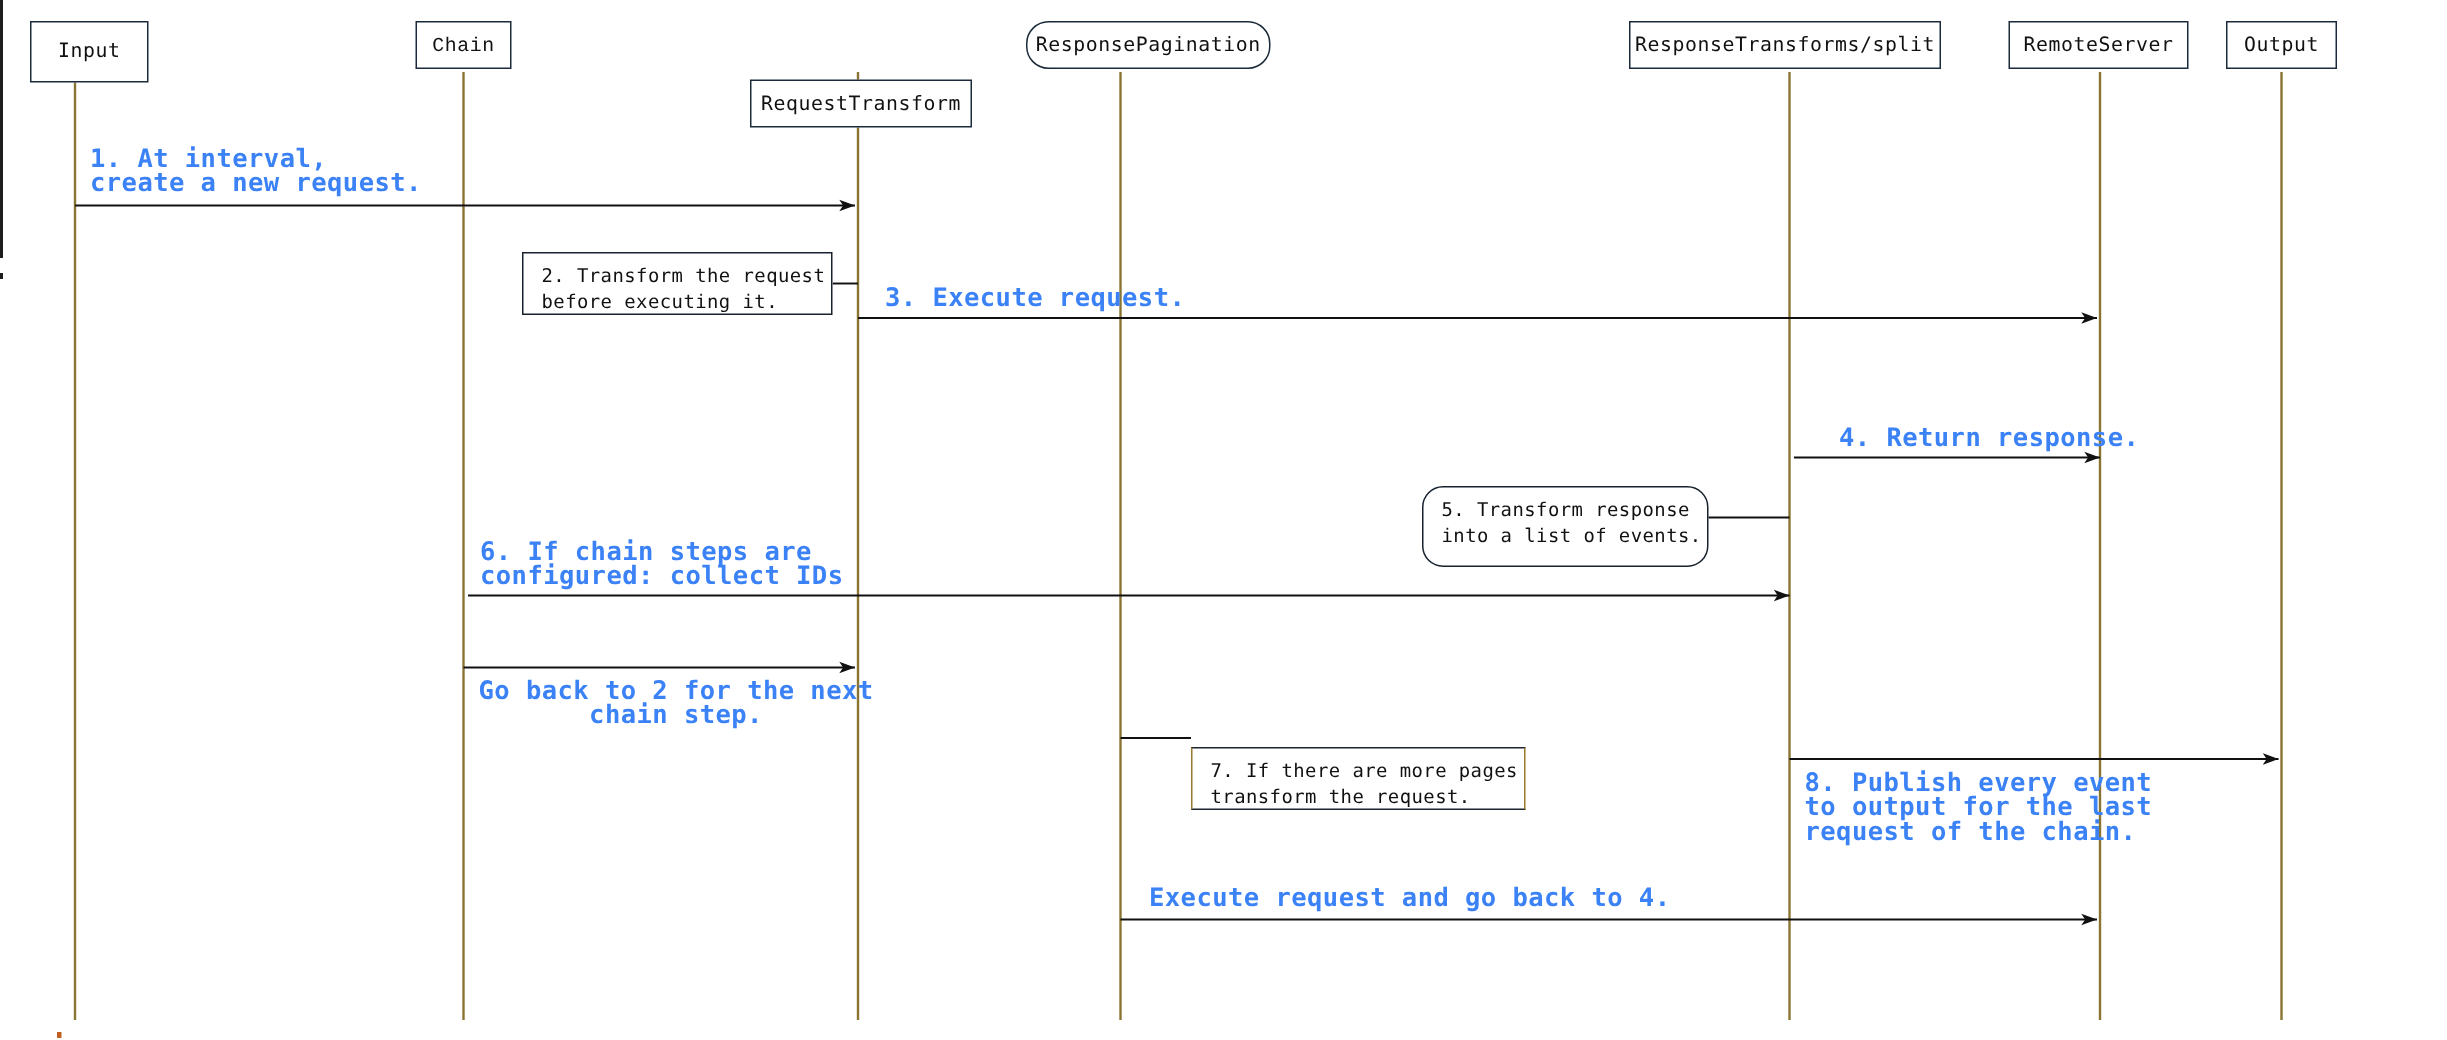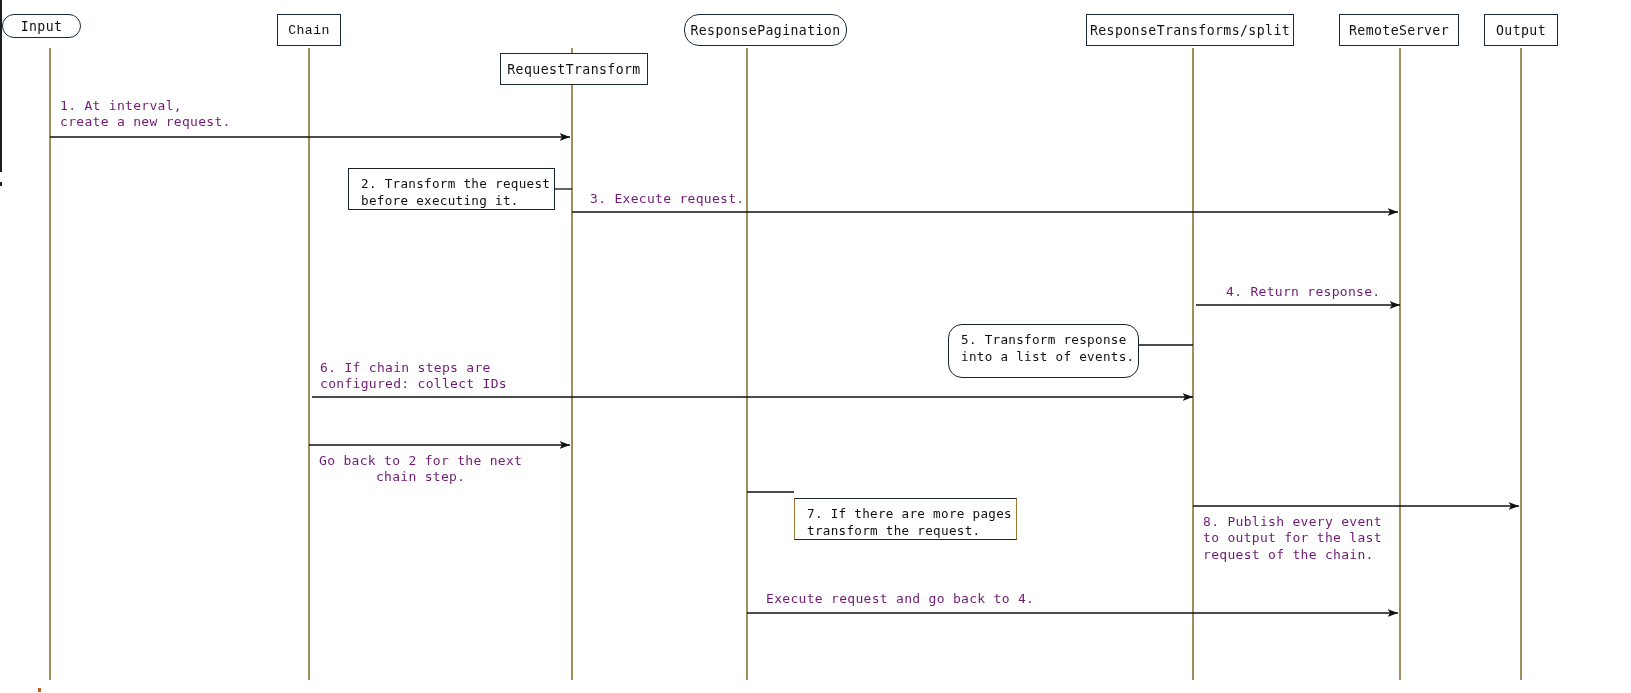--- a/index.html
+++ b/index.html
@@ -54,26 +54,27 @@
   .note-dark {
     border: 1.3px solid #17222e;
   }
   .note-olive {
     border: 1.3px solid #1c2530;
     border-left-color: #9a7a2e;
     border-right-color: #9a7a2e;
   }
   .msg-label {
     position: absolute;
-    font-size: 13px;
+    font-size: 17px;
     line-height: 16.4px;
     letter-spacing: 0.3px;
-    color: #701a75;
+    color: #3b82f6;
     white-space: pre;
     z-index: 4;
+    font-weight: bold;
   }
   .edge-artifact {
     position: absolute;
     background: #1d1d1d;
     z-index: 2;
   }
 </style>
 </head>
 <body>
 
@@ -110,21 +111,21 @@
         <line x1="1193" x2="1519" y1="506" y2="506" stroke="#111111" stroke-width="1.4" marker-end="url(#arrowR)"></line>
         <line x1="747" x2="1398" y1="613" y2="613" stroke="#111111" stroke-width="1.4" marker-end="url(#arrowR)"></line>
       </g>
     <g id="connectors">
         <line x1="555" x2="572" y1="189" y2="189" stroke="#111111" stroke-width="1.3"></line>
         <line x1="1139" x2="1193" y1="345" y2="345" stroke="#111111" stroke-width="1.3"></line>
         <line x1="747" x2="794" y1="492" y2="492" stroke="#111111" stroke-width="1.3"></line>
       </g>
   </svg>
 
-  <div class="participant-box" style="left:2px; top:14px; width:79px; height:24px;border-radius:16px;">
+  <div class="participant-box" style="left:20px; top:14px; width:79px; height:41px;">
     <span>Input</span>
   </div>
   <div class="participant-box" style="left:277px; top:14px; width:64px; height:32px;font-family:Liberation Mono, monospace;">
     <span>Chain</span>
   </div>
   <div class="participant-box" style="left:500px; top:14px; width:148px; height:32px;margin-top:39px;">
     <span>RequestTransform</span>
   </div>
   <div class="participant-box" style="left:684px; top:14px; width:163px; height:32px;border-radius:15px;">
     <span>ResponsePagination</span>

